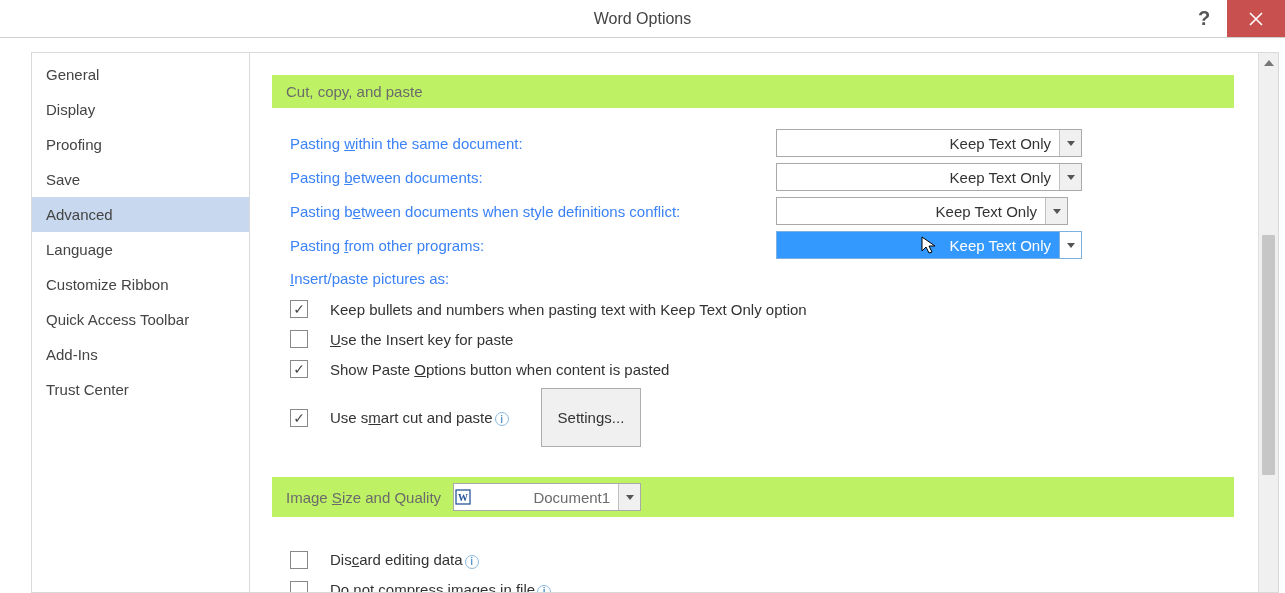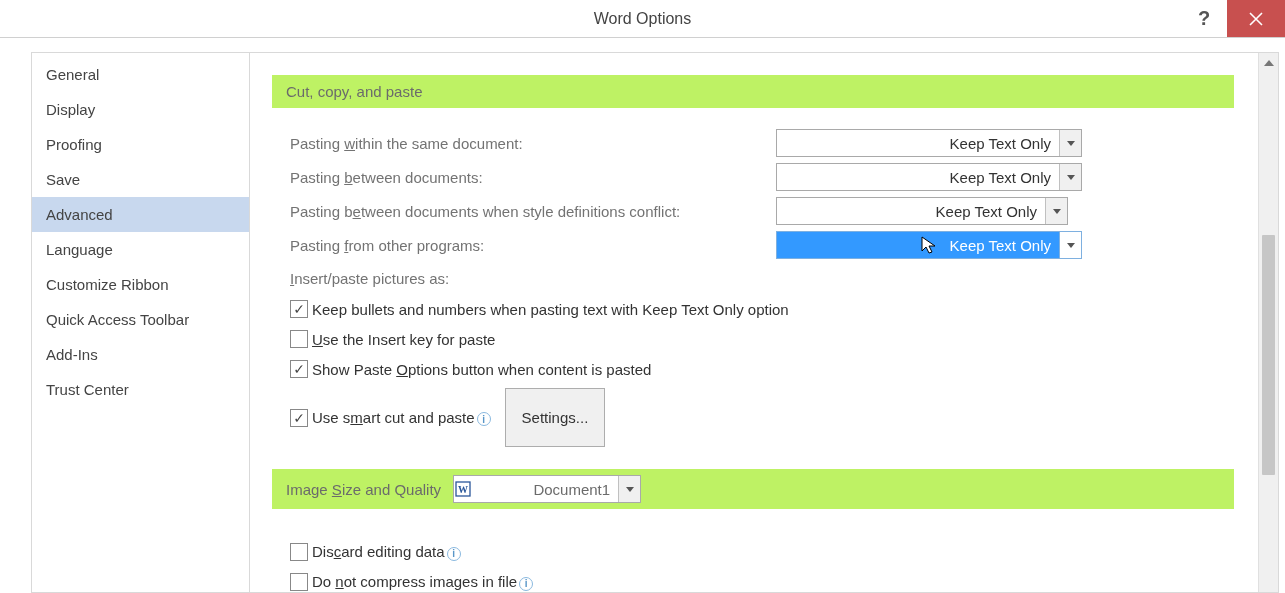--- a/index.html
+++ b/index.html
@@ -123,21 +123,21 @@
     margin-bottom: 18px;
   }
   .option-row {
     display: flex;
     align-items: center;
     padding: 3px 0 3px 18px;
     min-height: 32px;
   }
   .option-label {
     width: 486px;
-    color: #737373;
+    color: #3b82f6;
     font-size: 15px;
   }
   .u { text-decoration: underline; }
   .combo {
     display: inline-flex;
     align-items: center;
     border: 1px solid #a9a9a9;
     background: #fff;
     height: 28px;
     cursor: pointer;
@@ -168,21 +168,21 @@
   }
   .combo.highlighted .combo-text { color: #fff; }
   .combo.highlighted .combo-btn {
     background: #fff;
     border-left: 1px solid #7eb0e0;
   }
   .check-row {
     display: flex;
     align-items: center;
     padding: 4px 0 4px 18px;
-    gap: 4px;
+    gap: 22px;
     min-height: 30px;
   }
   .checkbox {
     width: 18px;
     height: 18px;
     border: 1px solid #888;
     background: #fff;
     display: flex;
     align-items: center;
     justify-content: center;
@@ -217,20 +217,21 @@
     background: #f0f0f0;
     cursor: pointer;
     font-size: 15px;
     color: #333;
   }
   .section-header.with-combo {
     display: flex;
     align-items: center;
     gap: 12px;
     padding: 6px 14px;
+    margin-top: 8px;
   }
   .doc-icon {
     width: 18px; height: 18px;
     display: inline-flex;
     align-items: center;
     justify-content: center;
   }
   .chev-down {
     width: 0; height: 0;
     border-left: 4px solid transparent;

